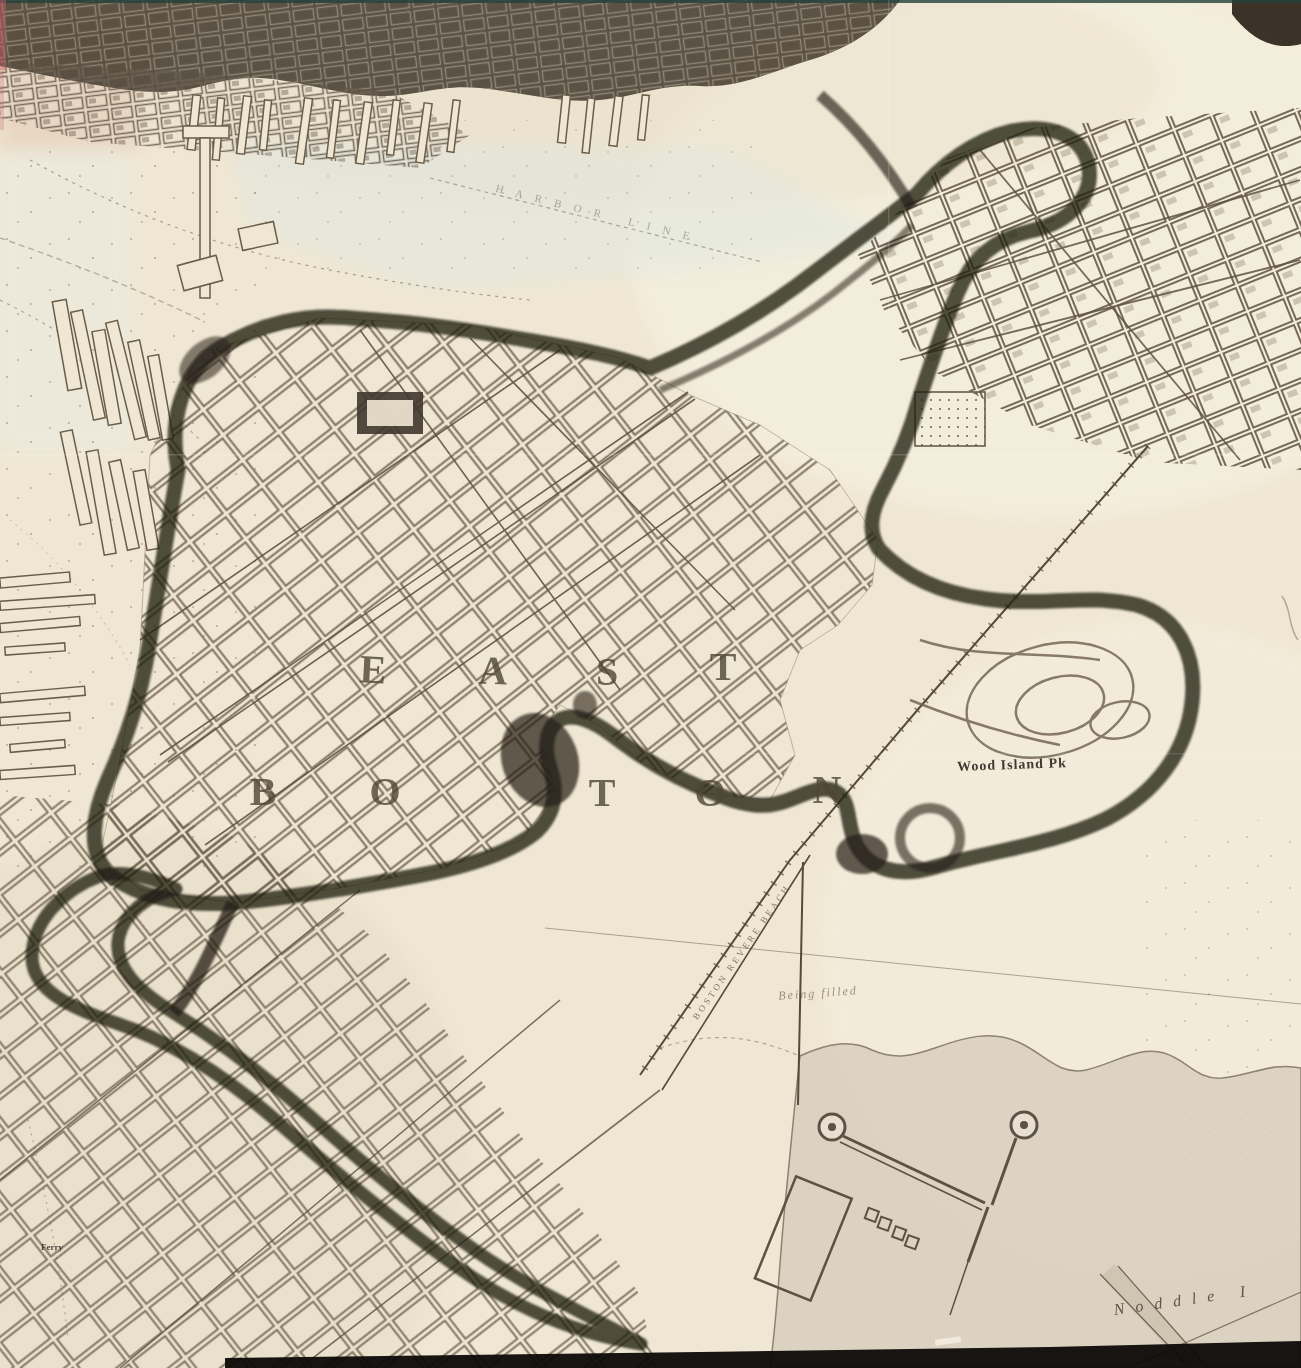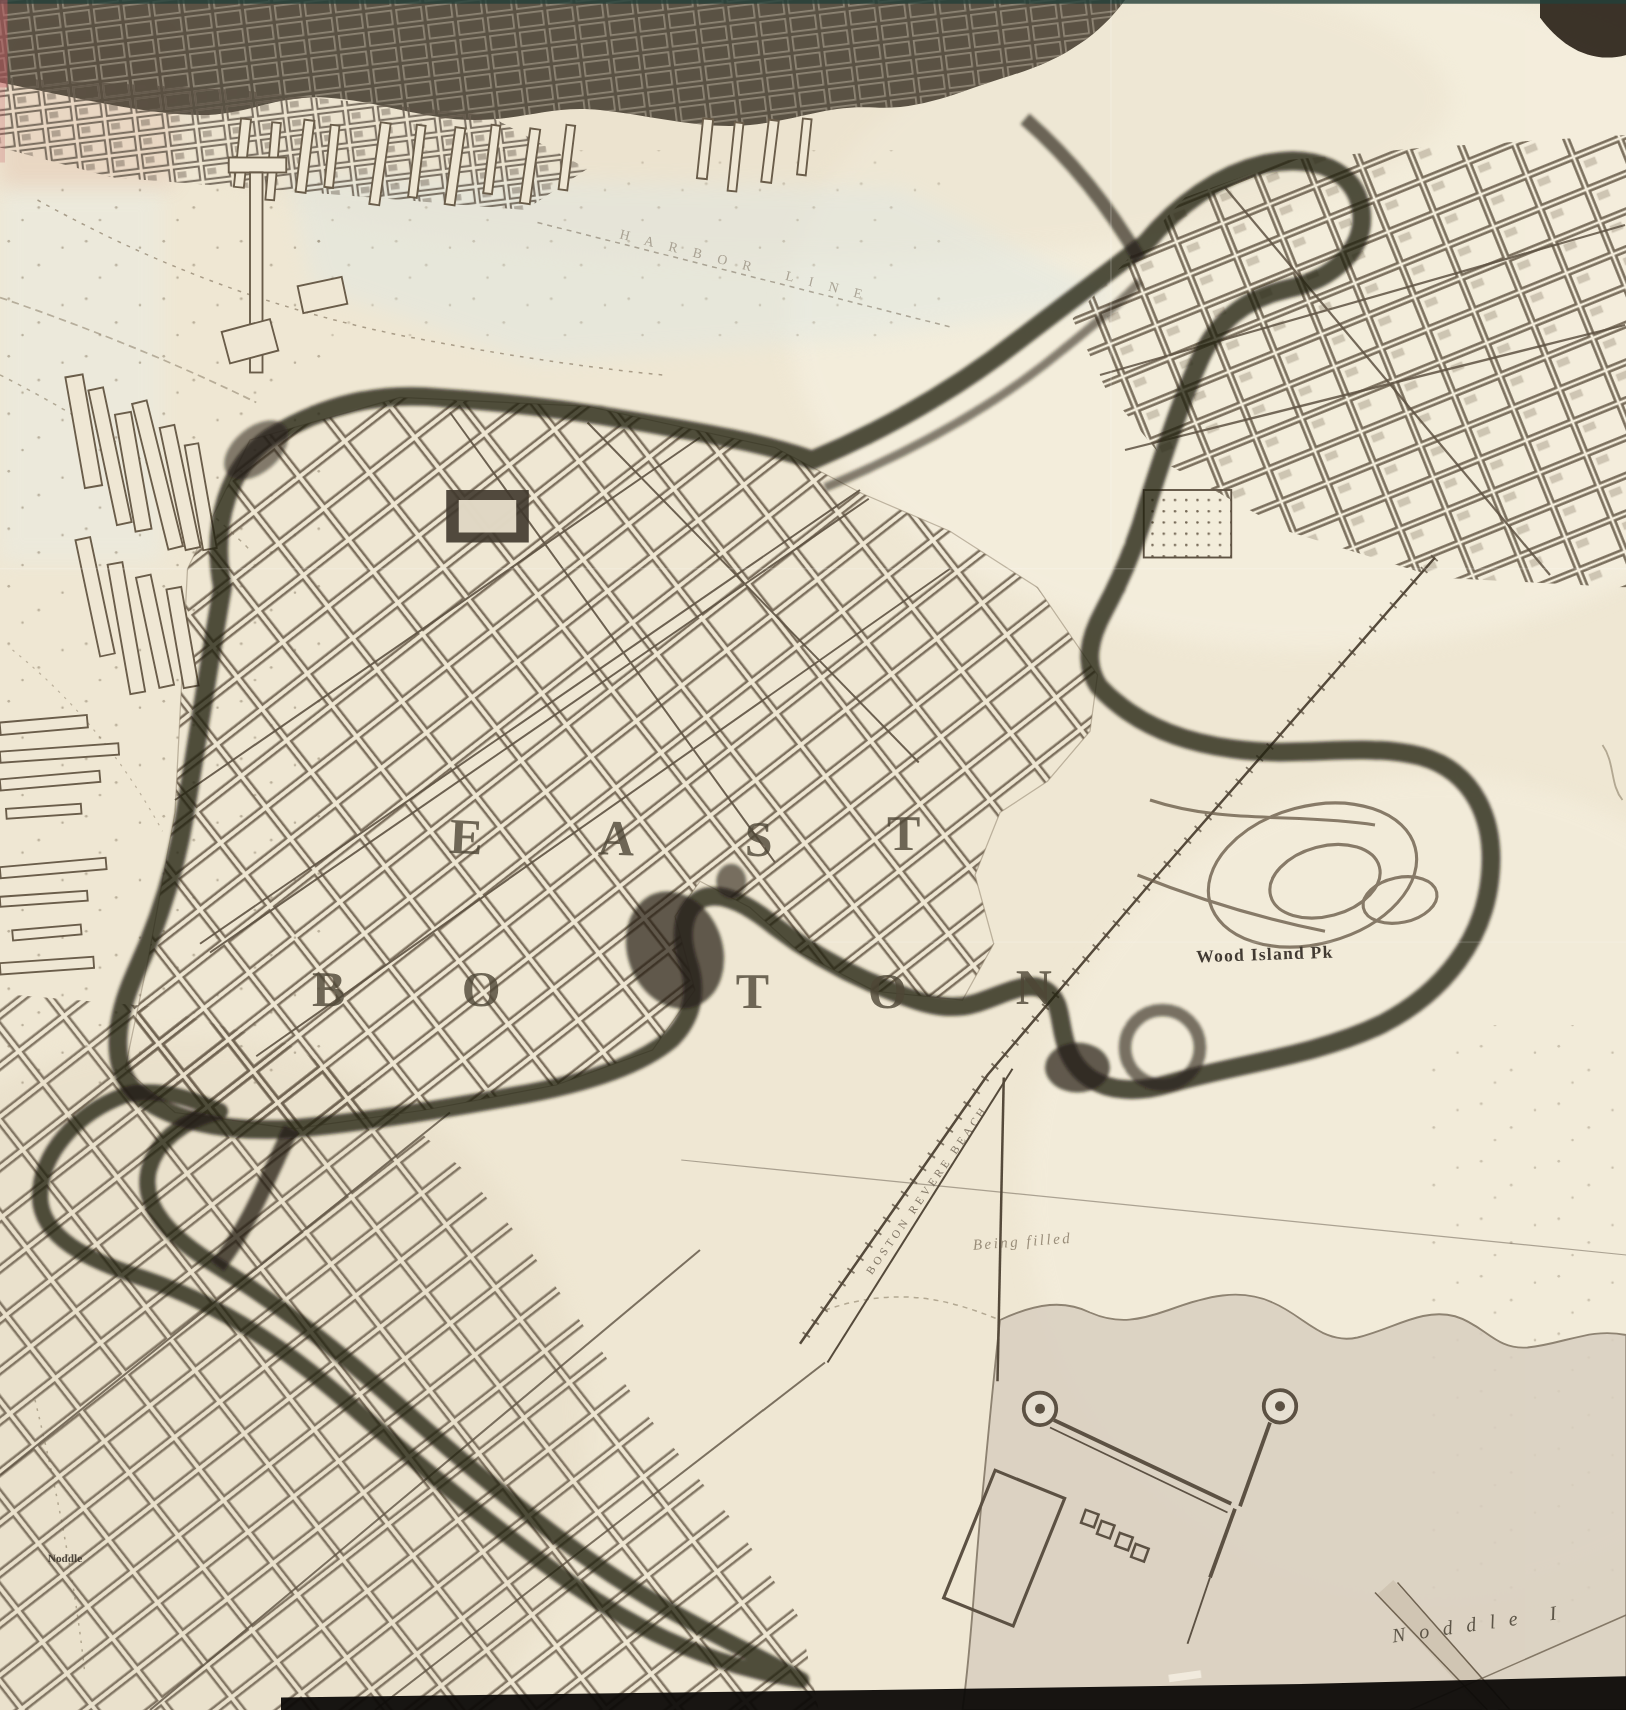--- a/index.html
+++ b/index.html
@@ -247,17 +247,17 @@
       <span class="map-label" style="left: 607px; top: 672px; font-size: 40px; color: rgb(78, 70, 54); opacity: 0.8; font-weight: bold; font-style: normal; letter-spacing: 0px; transform: translate(-50%, -50%) rotate(0deg);">S</span>
       <span class="map-label" style="left: 723px; top: 667px; font-size: 40px; color: rgb(78, 70, 54); opacity: 0.8; font-weight: bold; font-style: normal; letter-spacing: 0px; transform: translate(-50%, -50%) rotate(0deg);">T</span>
       <span class="map-label" style="left: 263px; top: 792px; font-size: 40px; color: rgb(78, 70, 54); opacity: 0.8; font-weight: bold; font-style: normal; letter-spacing: 0px; transform: translate(-50%, -50%) rotate(0deg);">B</span>
       <span class="map-label" style="left: 385px; top: 792px; font-size: 40px; color: rgb(78, 70, 54); opacity: 0.8; font-weight: bold; font-style: normal; letter-spacing: 0px; transform: translate(-50%, -50%) rotate(0deg);">O</span>
       <span class="map-label" style="left: 602px; top: 793px; font-size: 40px; color: rgb(78, 70, 54); opacity: 0.8; font-weight: bold; font-style: normal; letter-spacing: 0px; transform: translate(-50%, -50%) rotate(0deg);">T</span>
       <span class="map-label" style="left: 710px; top: 793px; font-size: 40px; color: rgb(78, 70, 54); opacity: 0.8; font-weight: bold; font-style: normal; letter-spacing: 0px; transform: translate(-50%, -50%) rotate(0deg);">O</span>
       <span class="map-label" style="left: 827px; top: 790px; font-size: 40px; color: rgb(78, 70, 54); opacity: 0.8; font-weight: bold; font-style: normal; letter-spacing: 0px; transform: translate(-50%, -50%) rotate(0deg);">N</span>
       <span class="map-label" style="left: 1012px; top: 765px; font-size: 14px; color: rgb(56, 49, 42); opacity: 0.95; font-weight: bold; font-style: normal; letter-spacing: 1px; transform: translate(-50%, -50%) rotate(-2deg);">Wood Island Pk</span>
       <span class="map-label" style="left: 818px; top: 993px; font-size: 12px; color: rgb(139, 126, 106); opacity: 0.85; font-weight: normal; font-style: italic; letter-spacing: 2px; transform: translate(-50%, -50%) rotate(-4deg);">Being filled</span>
       <span class="map-label" style="left: 1185px; top: 1300px; font-size: 16px; color: rgb(71, 64, 51); opacity: 0.85; font-weight: normal; font-style: italic; letter-spacing: 11px; transform: translate(-50%, -50%) rotate(-8deg);">Noddle I</span>
-      <span class="map-label" style="left: 52px; top: 1247px; font-size: 9px; color: rgb(58, 51, 42); opacity: 0.9; font-weight: bold; font-style: normal; letter-spacing: 0px; transform: translate(-50%, -50%) rotate(0deg);">Noddle</span>
+      <span class="map-label" style="left: 52px; top: 1247px; font-size: 9px; color: rgb(58, 51, 42); opacity: 0.9; font-weight: bold; font-style: normal; letter-spacing: 0px; transform: translate(-50%, -50%) rotate(0deg);">Ferry</span>
       <span class="map-label" style="left: 595px; top: 213px; font-size: 11px; color: rgb(110, 97, 80); opacity: 0.5; font-weight: normal; font-style: normal; letter-spacing: 5px; transform: translate(-50%, -50%) rotate(14deg);">H A R B O R   L I N E</span>
       <span class="map-label" style="left: 742px; top: 952px; font-size: 9px; color: rgb(84, 72, 57); opacity: 0.7; font-weight: normal; font-style: normal; letter-spacing: 3px; transform: translate(-50%, -50%) rotate(-55deg);">BOSTON REVERE BEACH</span>
     </div>
 </div>
 
 </body></html>

